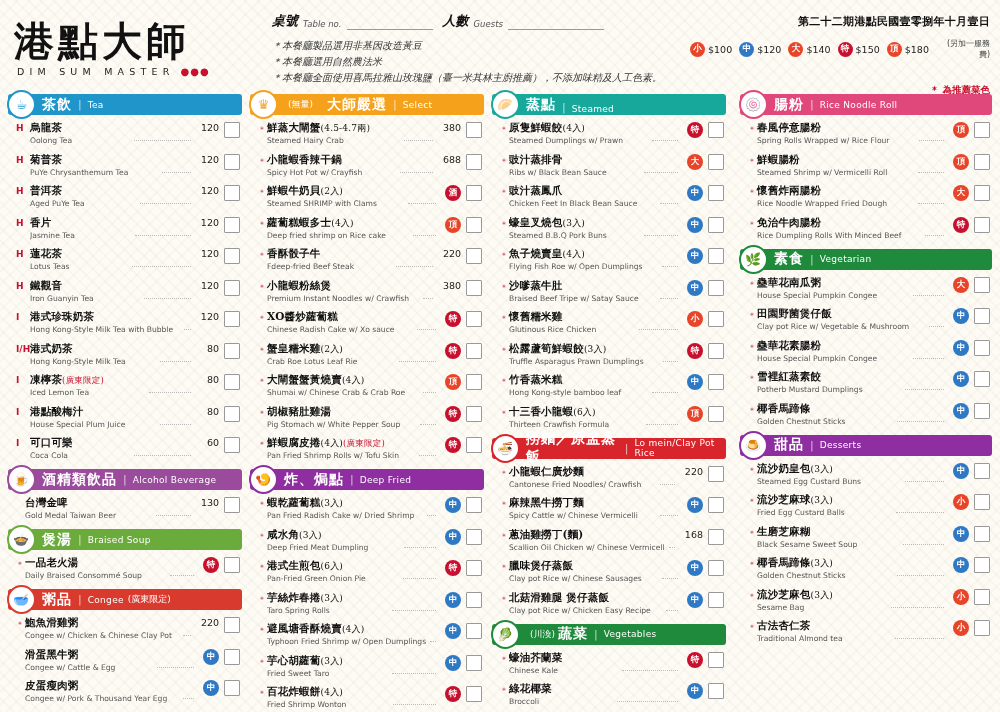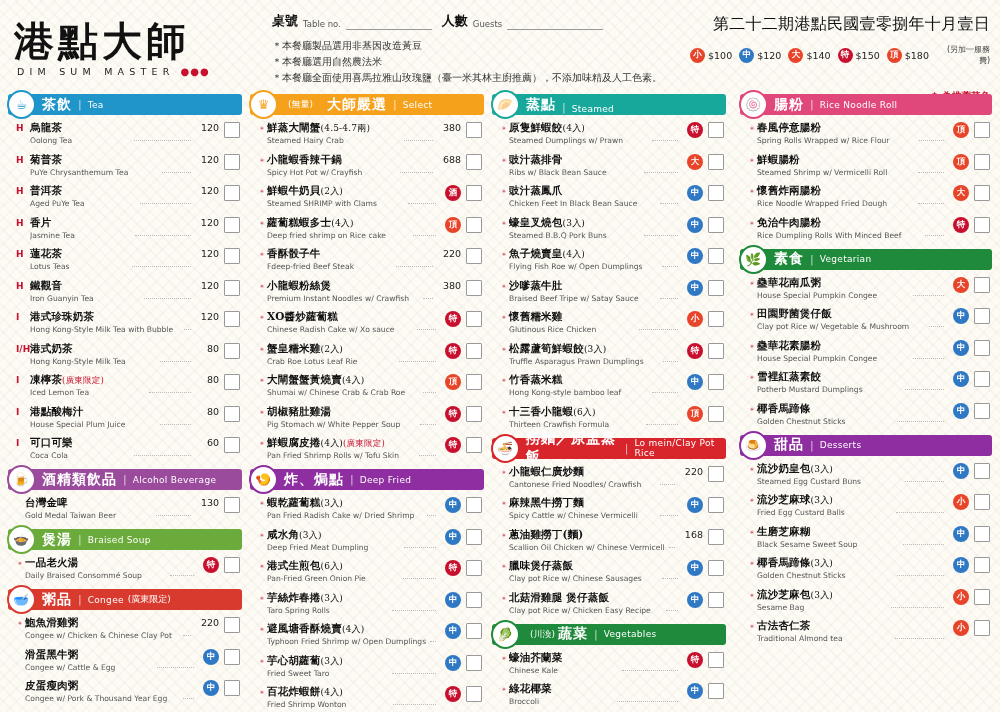--- a/index.html
+++ b/index.html
@@ -29,31 +29,31 @@
   .logo-cn {
     font-family:"DejaVu Serif","Liberation Serif",serif;
     font-size:40px; font-weight:bold; letter-spacing:4px; color:#111;
     line-height:1.05;
   }
   .logo-en {
     font-size:9.5px; letter-spacing:5.2px; color:#222; margin-top:4px; margin-left:3px;
   }
   .logo-dots { display:inline-block; margin-left:6px; letter-spacing:1px; color:#c8102e; font-size:10px; }
 
-  .hdr-mid { position:absolute; left:272px; top:12px; width:440px; }
+  .hdr-mid { position:absolute; left:272px; top:12px; width:440px;font-style:italic; }
   .hdr-row { display:flex; align-items:flex-end; gap:10px; margin-bottom:8px; }
   .hdr-field { display:flex; align-items:flex-end; gap:5px; }
   .hdr-lbl-cn { font-size:13px; font-weight:bold; color:#111; font-family:"DejaVu Serif","Liberation Serif",serif;}
   .hdr-lbl-en { font-size:8.5px; color:#555; padding-bottom:1px;}
   .hdr-line { border-bottom:1px solid #999; width:86px; height:13px; }
   .hdr-line.w2 { width:96px; }
   .hdr-note { font-size:10px; color:#333; line-height:1.62; }
 
   .hdr-right { position:absolute; right:10px; top:14px; width:300px; text-align:right; }
-  .hdr-date { font-size:16px; color:#111; font-weight:normal; letter-spacing:0.3px; font-family:"DejaVu Serif","Liberation Serif",serif;}
+  .hdr-date { font-size:11px; color:#111; font-weight:bold; letter-spacing:0.3px; font-family:"DejaVu Serif","Liberation Serif",serif;}
   .price-row { display:flex; justify-content:flex-end; align-items:center; gap:7px; margin-top:9px; }
   .price-item { display:flex; align-items:center; gap:3px; font-size:9.5px; color:#222; }
   .pbadge {
     display:inline-flex; align-items:center; justify-content:center;
     width:15px; height:15px; border-radius:50%; color:#fff; font-size:8.5px; font-weight:bold;
     font-family:"DejaVu Serif","Liberation Serif",serif;
   }
   .pnote { font-size:8px; color:#444; margin-left:4px; }
   .hdr-recommend { margin-top:24px; font-size:9.5px; color:#c8102e; font-weight:bold; }
 

